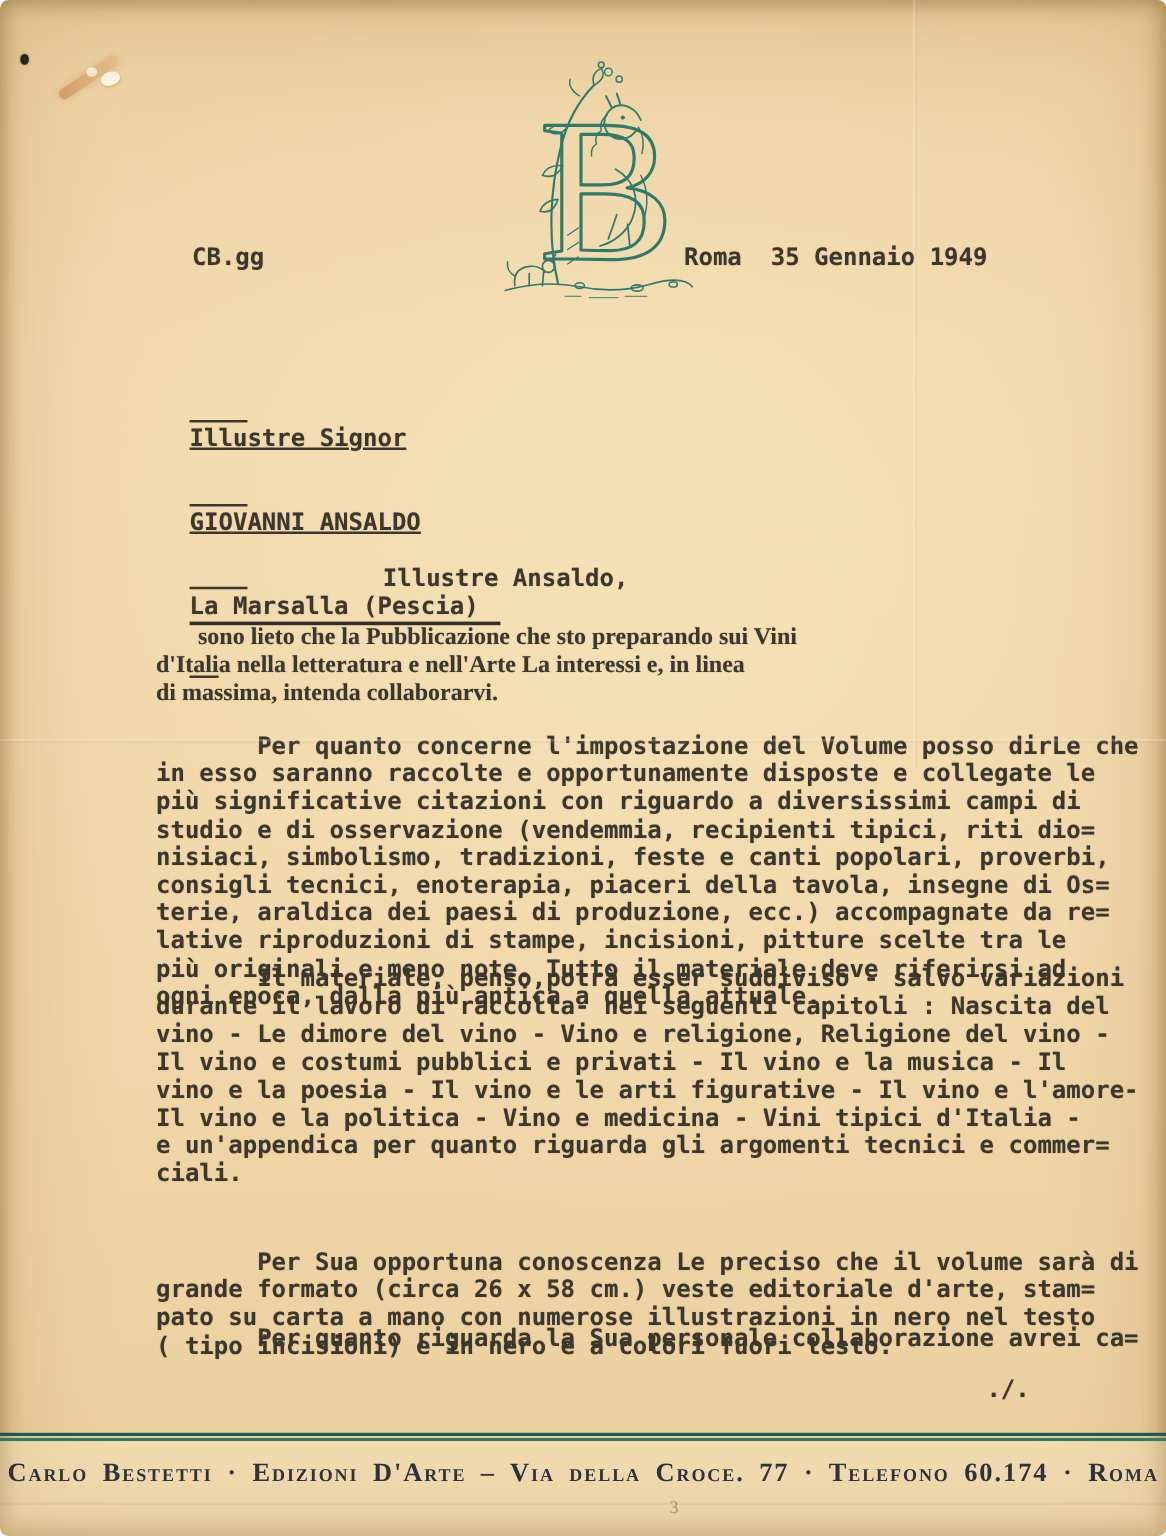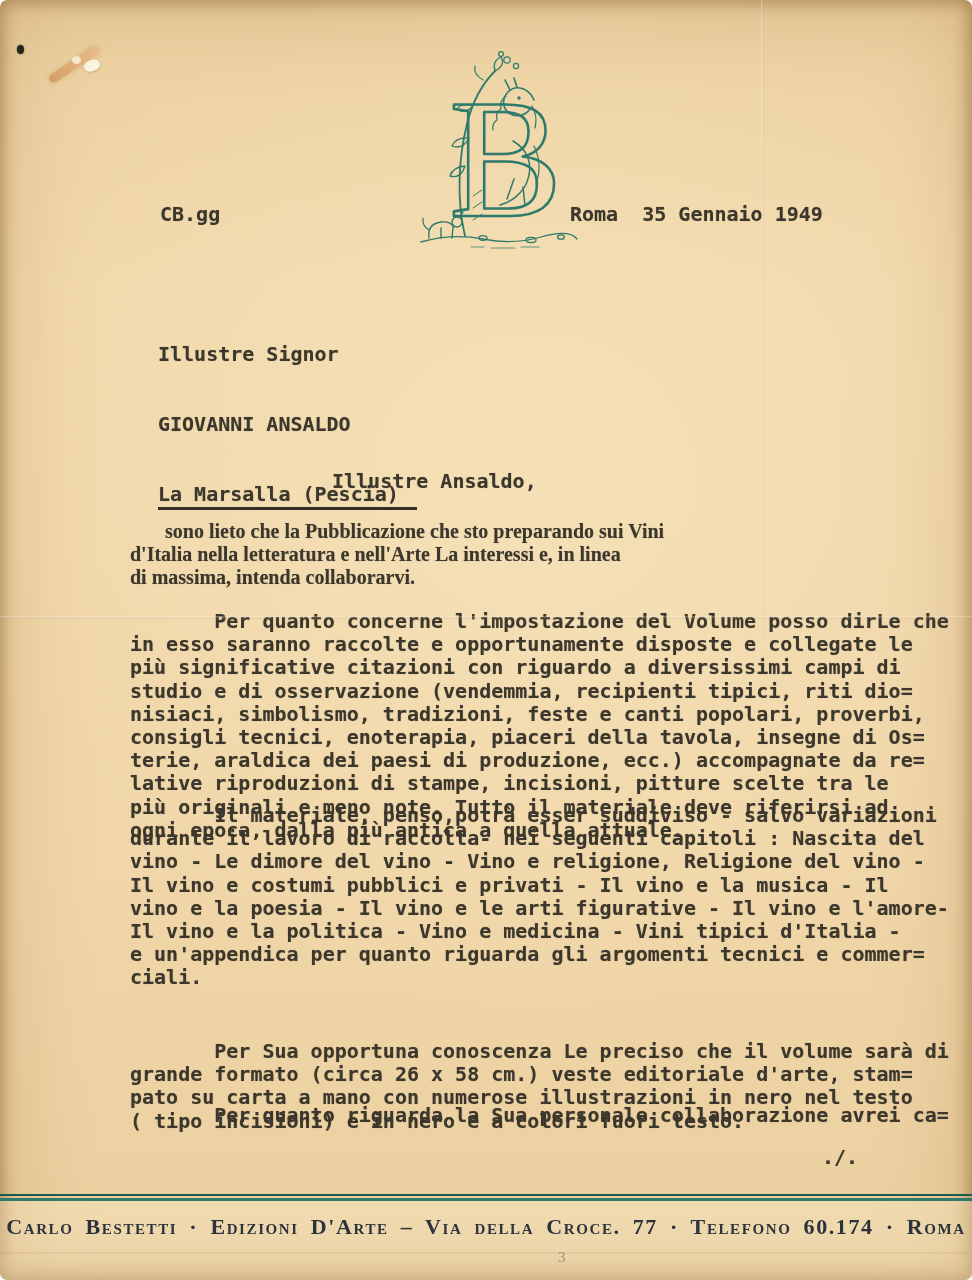--- a/index.html
+++ b/index.html
@@ -112,27 +112,27 @@
         <ellipse cx="148" cy="191" rx="3.4" ry="2.2"></ellipse>
         <path d="M58,201 h13 M78,202 h24 M108,201 h18" stroke-width="1" opacity="0.75"></path>
       </g>
     </g>
   </svg>
 
   <div class="type" style="left:160px;top:203px;">CB.gg</div>
 
   <div class="type" style="left:570px;top:203px;">Roma  35 Gennaio 1949</div>
 
-  <div class="type" style="left:158px;top:297px;">
+  <div class="type" style="left:158px;top:308px;text-decoration:underline;">
     <div>Illustre Signor</div>
     <div>GIOVANNI ANSALDO</div>
     <div><span class="addr-line3">La Marsalla (Pescia)</span></div>
   </div>
 
-  <div class="type" style="left:332px;top:470px;text-align:center;">Illustre Ansaldo,</div>
+  <div class="type" style="left:319px;top:470px;text-align:center;">Illustre Ansaldo,</div>
 
   <div class="type" style="left:130px;top:520px;font-family:Liberation Serif, serif;">       sono lieto che la Pubblicazione che sto preparando sui Vini
 d'Italia nella letteratura e nell'Arte La interessi e, in linea
 di massima, intenda collaborarvi.</div>
 
   <div class="type" style="left:130px;top:610px;">       Per quanto concerne l'impostazione del Volume posso dirLe che
 in esso saranno raccolte e opportunamente disposte e collegate le
 più significative citazioni con riguardo a diversissimi campi di
 studio e di osservazione (vendemmia, recipienti tipici, riti dio=
 nisiaci, simbolismo, tradizioni, feste e canti popolari, proverbi,

